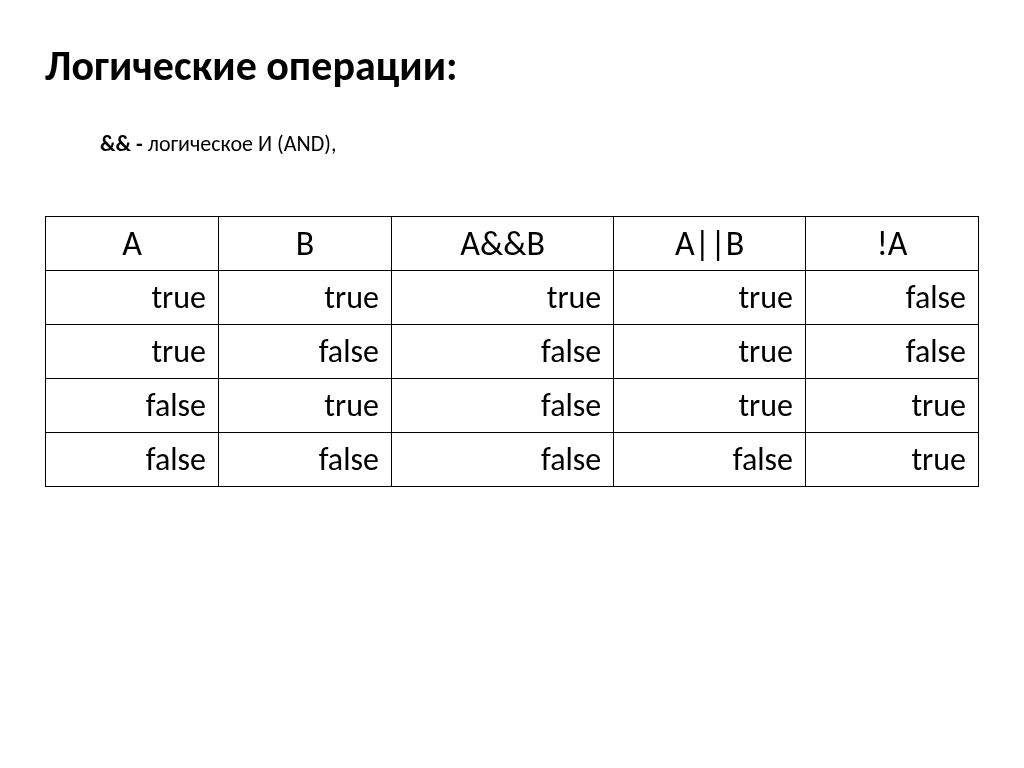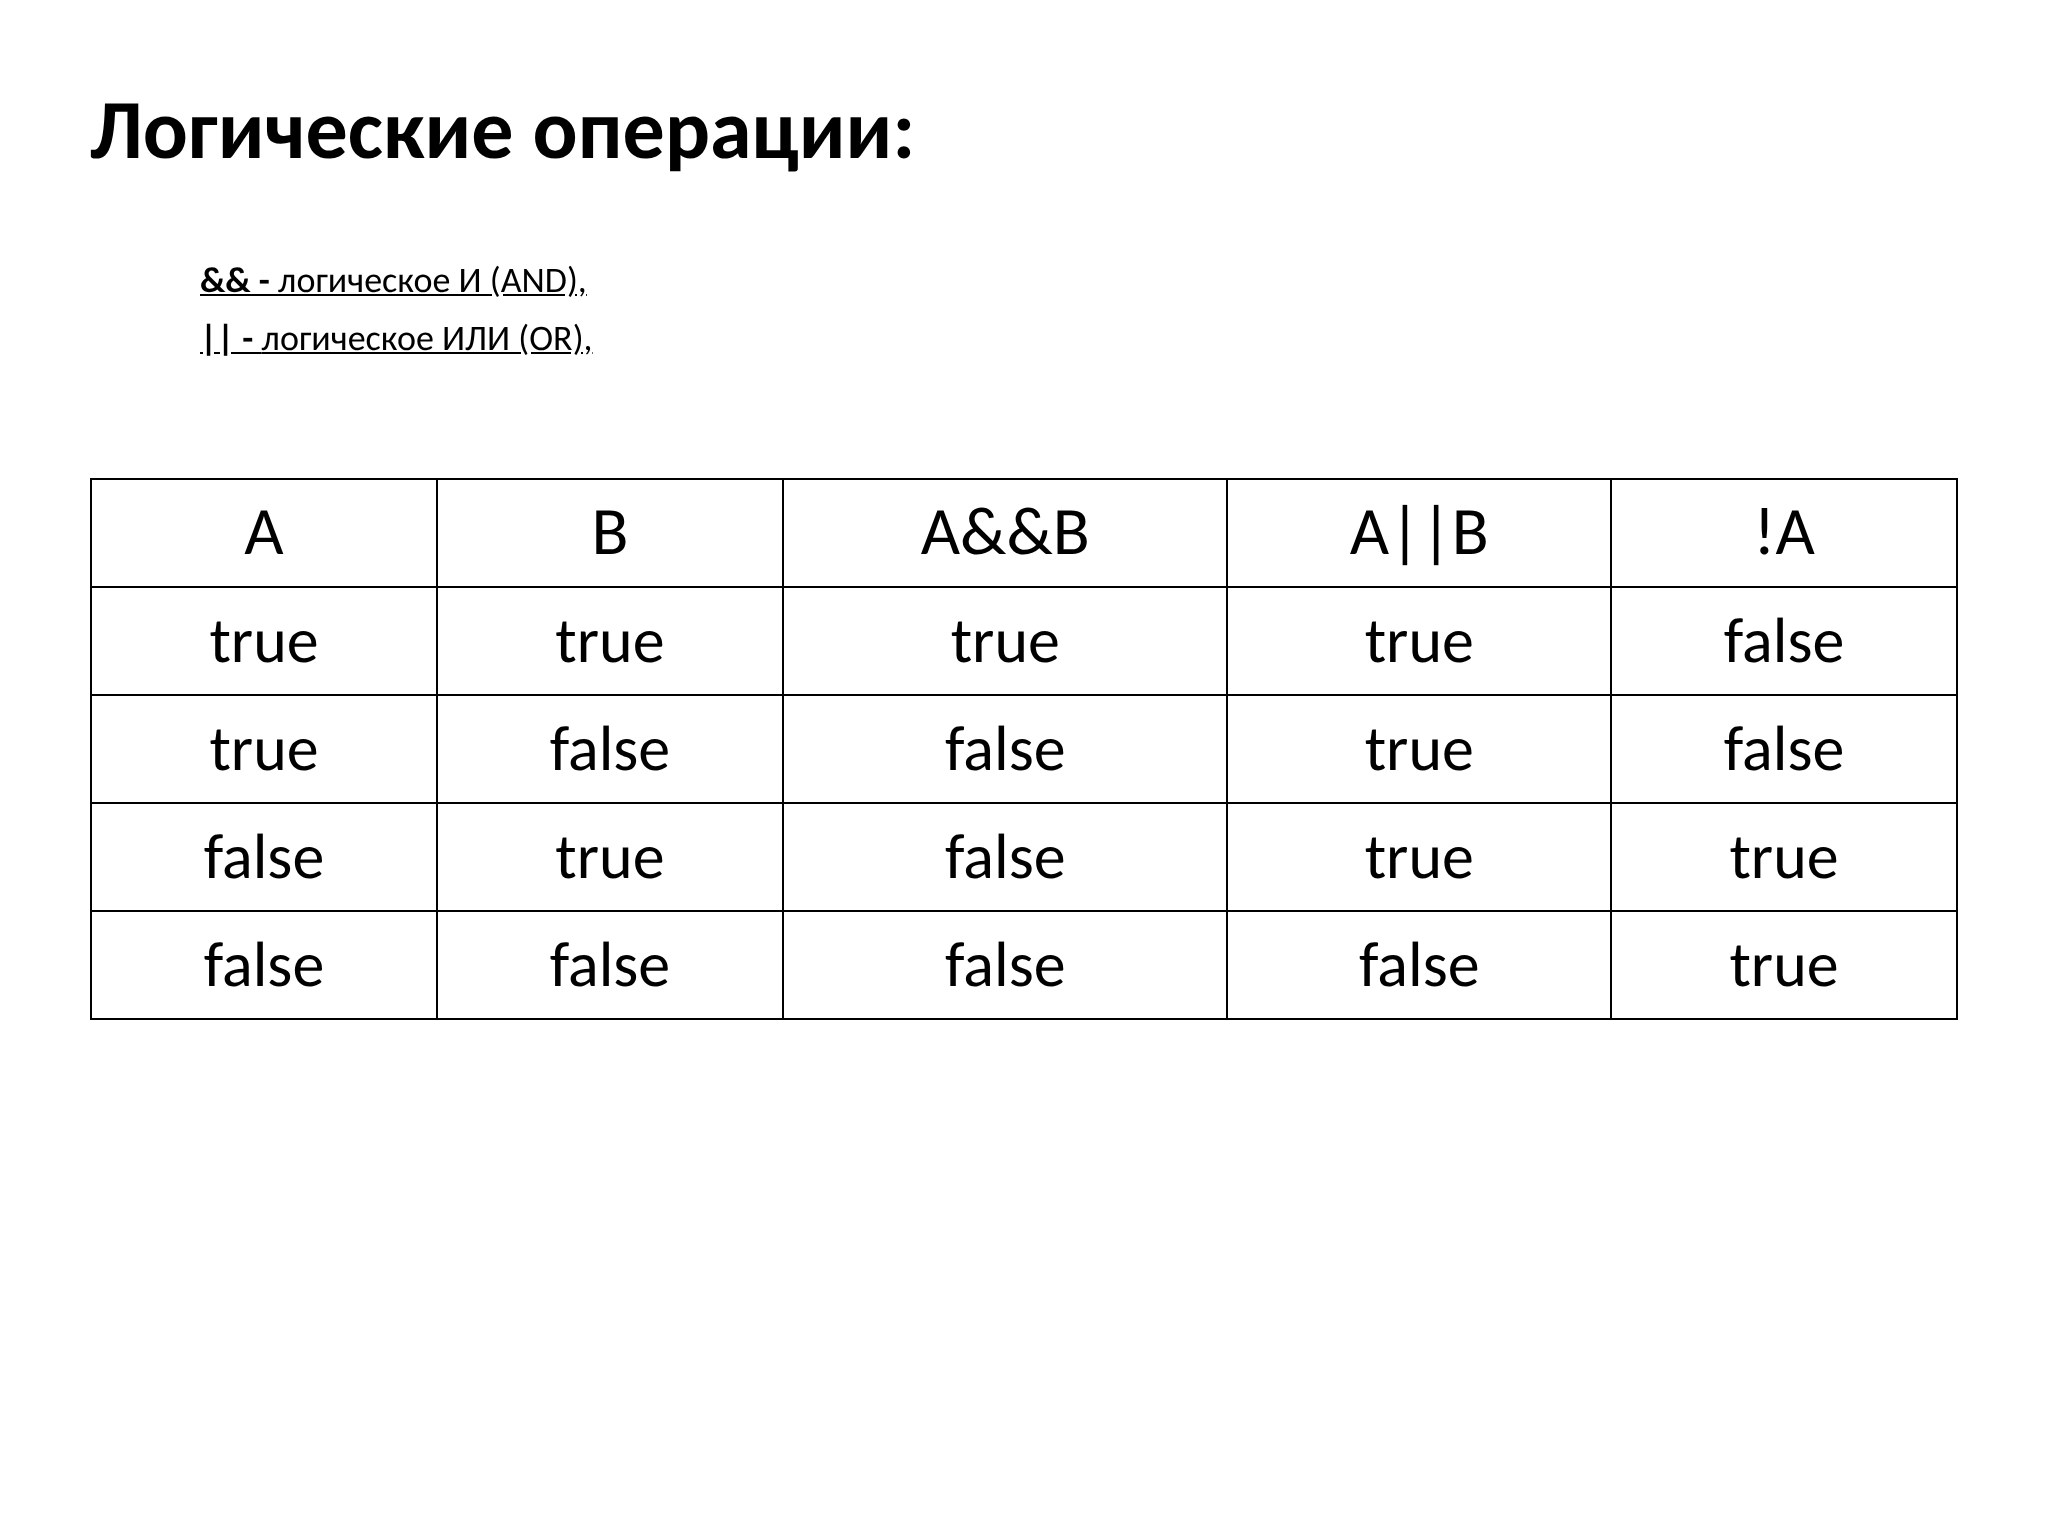--- a/index.html
+++ b/index.html
@@ -15,56 +15,52 @@
       color: #000;
       padding: 40px 45px;
     }
     .title {
       font-size: 42px;
       font-weight: bold;
       margin-bottom: 35px;
     }
     .definitions {
       margin-left: 55px;
-      font-size: 18px;
+      font-size: 22px;
       line-height: 1.6;
       margin-bottom: 55px;
-      text-decoration: underline;
     }
     .definitions .op {
       font-weight: bold;
     }
     table {
       width: 100%;
       border-collapse: collapse;
       font-size: 32px;
     }
     th, td {
       border: 1.5px solid #000;
       padding: 6px 12px;
-      text-align: center;
+      text-align: right;
       height: 54px;
     }
     th {
       font-weight: normal;
       text-align: center;
       font-size: 34px;
     }
   </style>
 </head>
 <body>
 
 <h1 class="title">Логические операции:</h1>
 
 <div class="definitions">
   <div>
     <span class="op">&amp;&amp; - </span><span>логическое И (AND),</span>
-  </div>
-  <div>
-    <span class="op">|| - </span><span>логическое ИЛИ (OR),</span>
   </div>
 </div>
 
 <table>
   <thead>
     <tr>
       <th>A</th>
       <th>B</th>
       <th>A&amp;&amp;B</th>
       <th>A||B</th>

